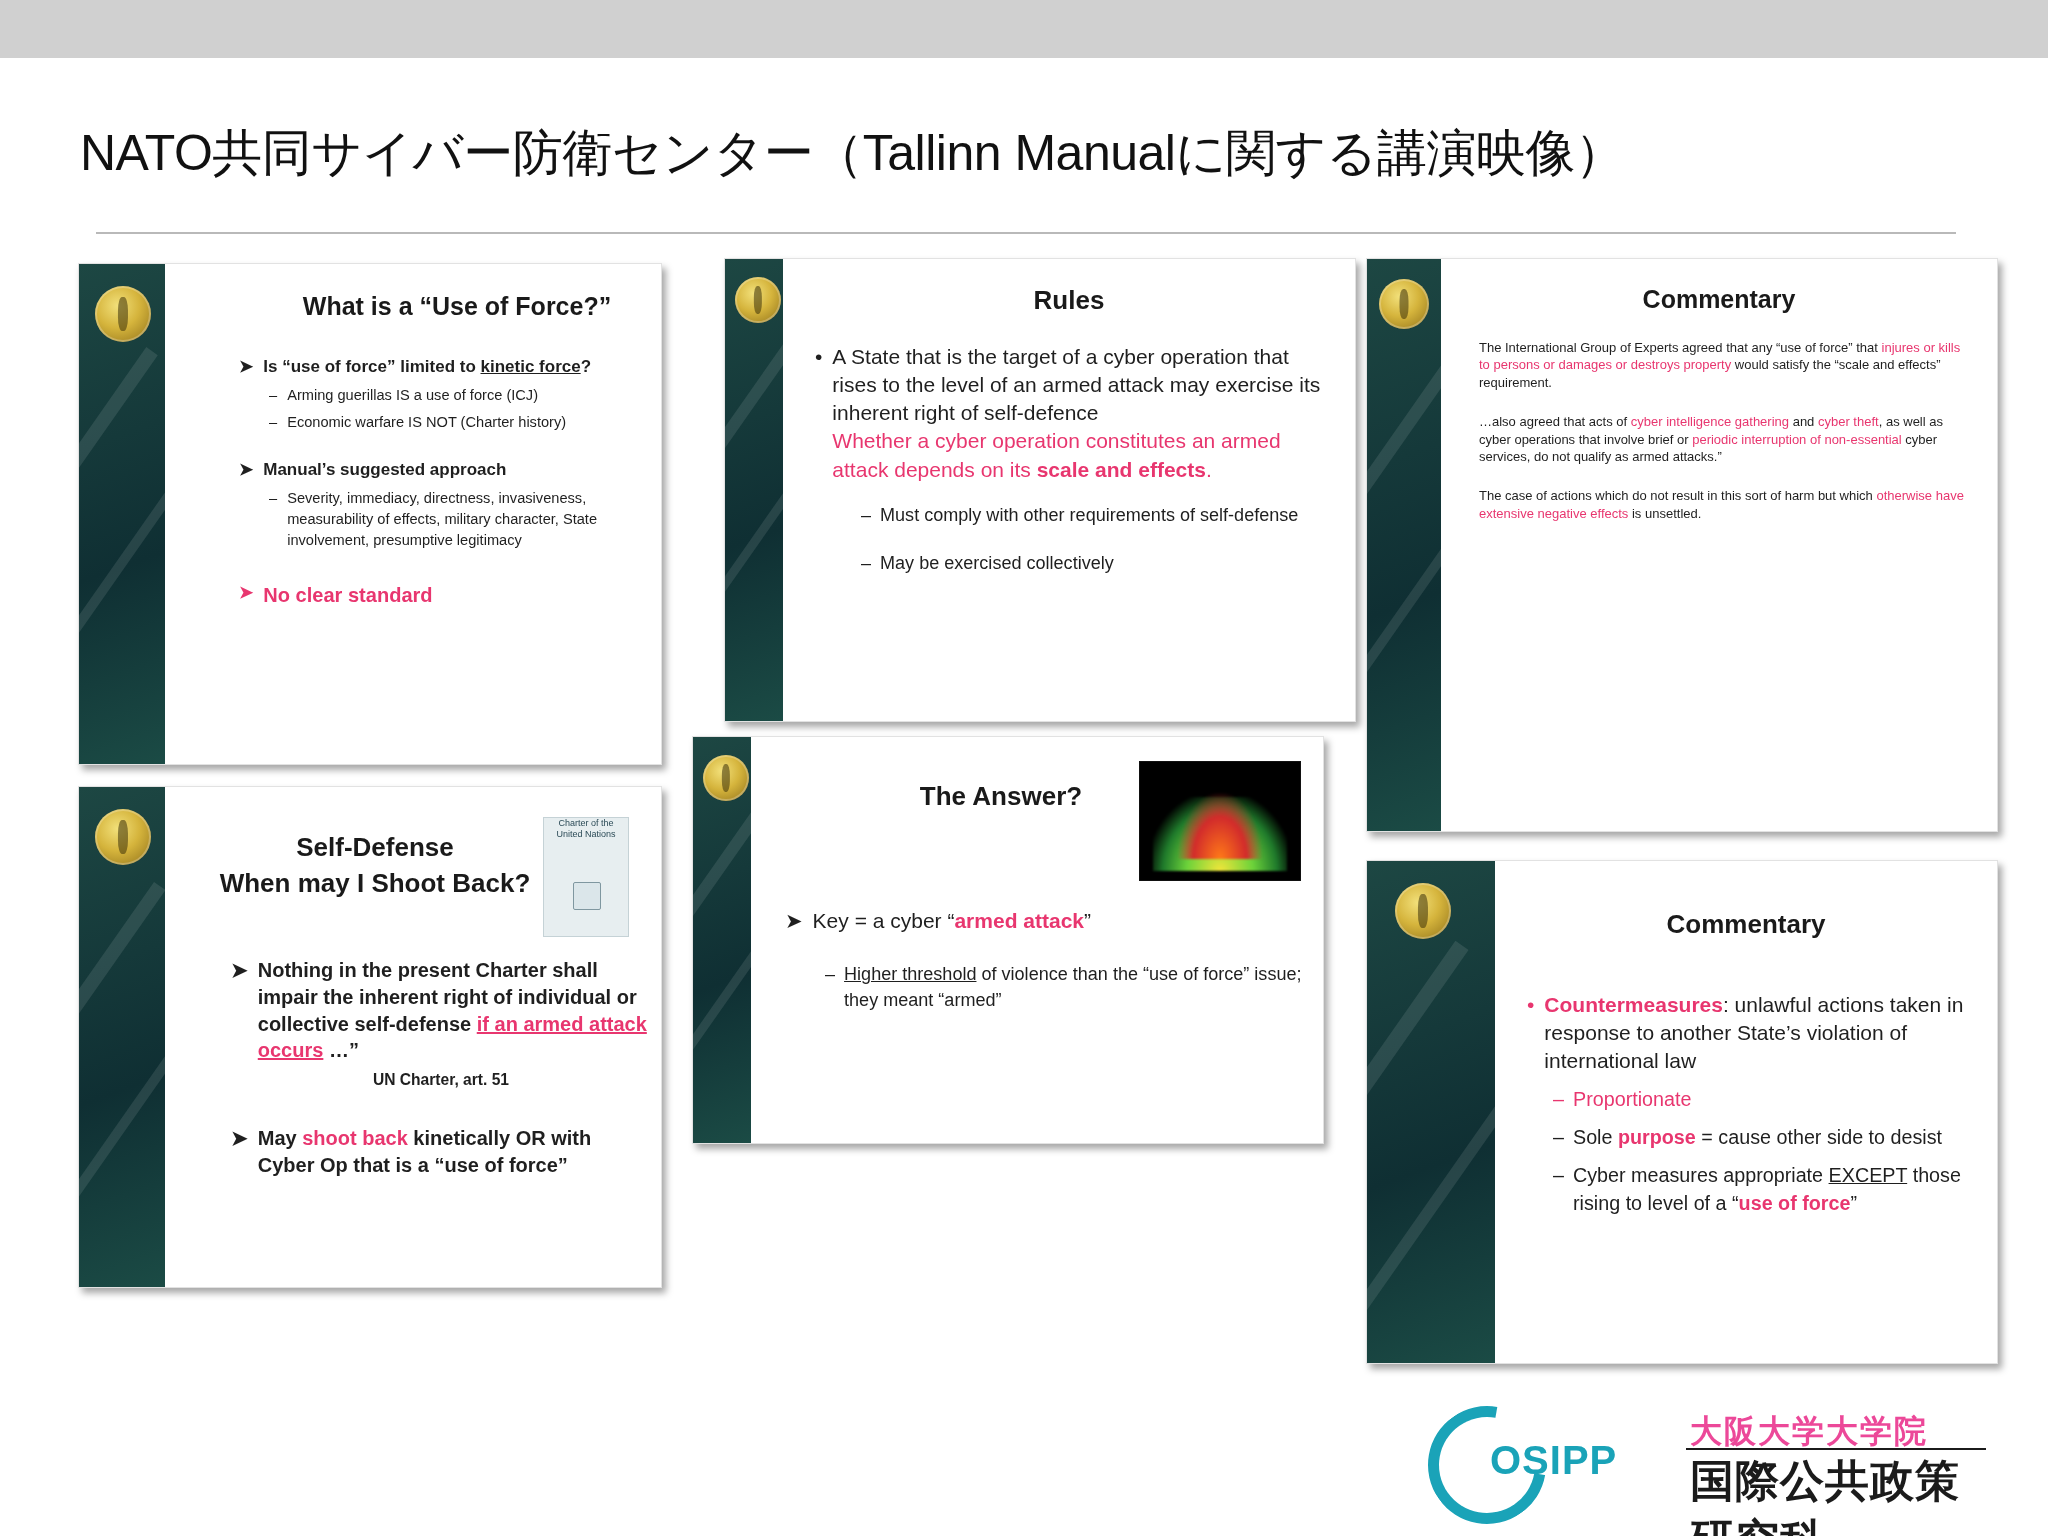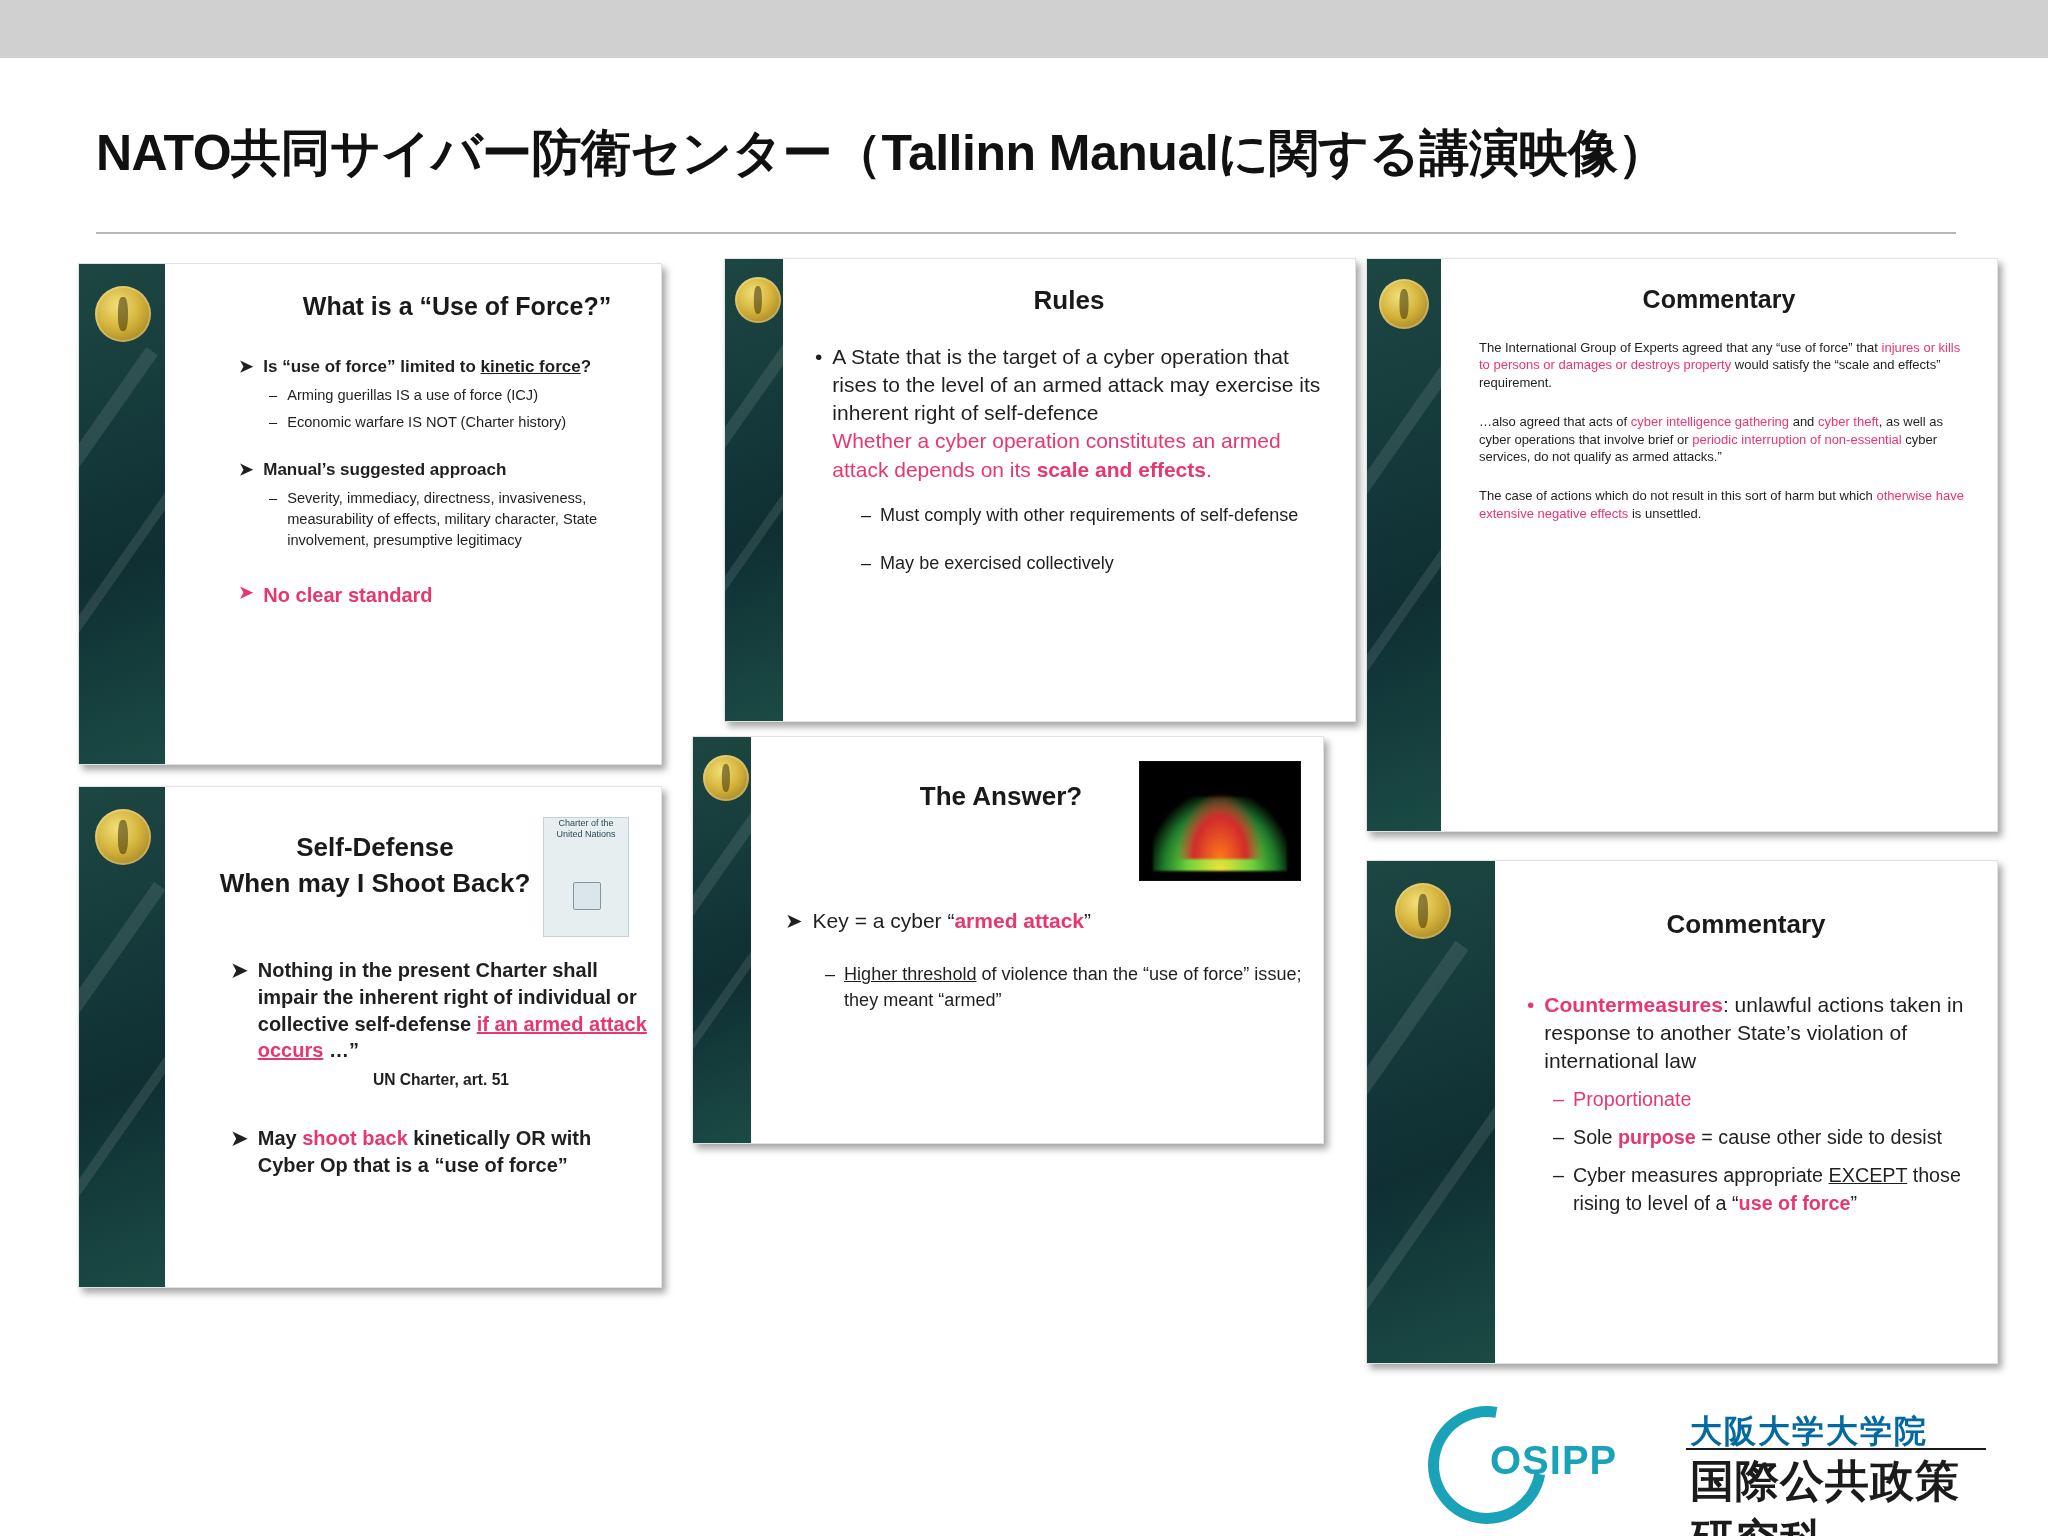--- a/index.html
+++ b/index.html
@@ -7,22 +7,22 @@
     width:2048px;height:1536px;
     background:#ffffff;
     font-family:"Liberation Sans", sans-serif;
     overflow:hidden;
     position:relative;
   }
   .topbar{
     position:absolute;left:0;top:0;width:2048px;height:58px;background:#d0d0d0;
   }
   .page-title{
-    position:absolute;left:96px;top:120px;width:1880px;
-    font-size:50px;font-weight:bold;color:#111;letter-spacing:-0.5px;
+    position:absolute;left:80px;top:120px;width:1880px;
+    font-size:50px;font-weight:normal;color:#111;letter-spacing:-0.5px;
     white-space:nowrap;
   }
   .title-rule{
     position:absolute;left:96px;top:232px;width:1860px;height:2px;background:#b9b9b9;
   }
 
   
   .slide{
     position:absolute;background:#ffffff;
     box-shadow:4px 5px 7px rgba(0,0,0,0.35);
@@ -130,21 +130,21 @@
   
   .logo-wrap{position:absolute;left:1428px;top:1400px;width:560px;height:112px;}
   .logo-ring{
     position:absolute;left:0;top:6px;width:96px;height:96px;border-radius:50%;
     border:11px solid #1aa3b8;border-right-color:transparent;transform:rotate(-35deg);
   }
   .logo-osipp{
     position:absolute;left:62px;top:38px;font-size:40px;font-weight:bold;color:#1aa3b8;
     letter-spacing:1px;font-family:"Liberation Sans", sans-serif;
   }
-  .logo-jp1{position:absolute;left:262px;top:10px;font-size:32px;color:#0369a1;font-weight:bold;letter-spacing:2px;}
+  .logo-jp1{position:absolute;left:262px;top:10px;font-size:32px;color:#ec4899;font-weight:bold;letter-spacing:2px;}
   .logo-jp2{position:absolute;left:262px;top:52px;font-size:44px;color:#1b1b1b;font-weight:bold;letter-spacing:1px;}
   .logo-div{position:absolute;left:258px;top:48px;width:300px;height:2px;background:#1b1b1b;}
 </style>
 </head>
 <body>
 
 <div class="topbar"></div>
 
 <div class="page-title">NATO共同サイバー防衛センター（Tallinn Manualに関する講演映像）</div>
 <div class="title-rule"></div>

